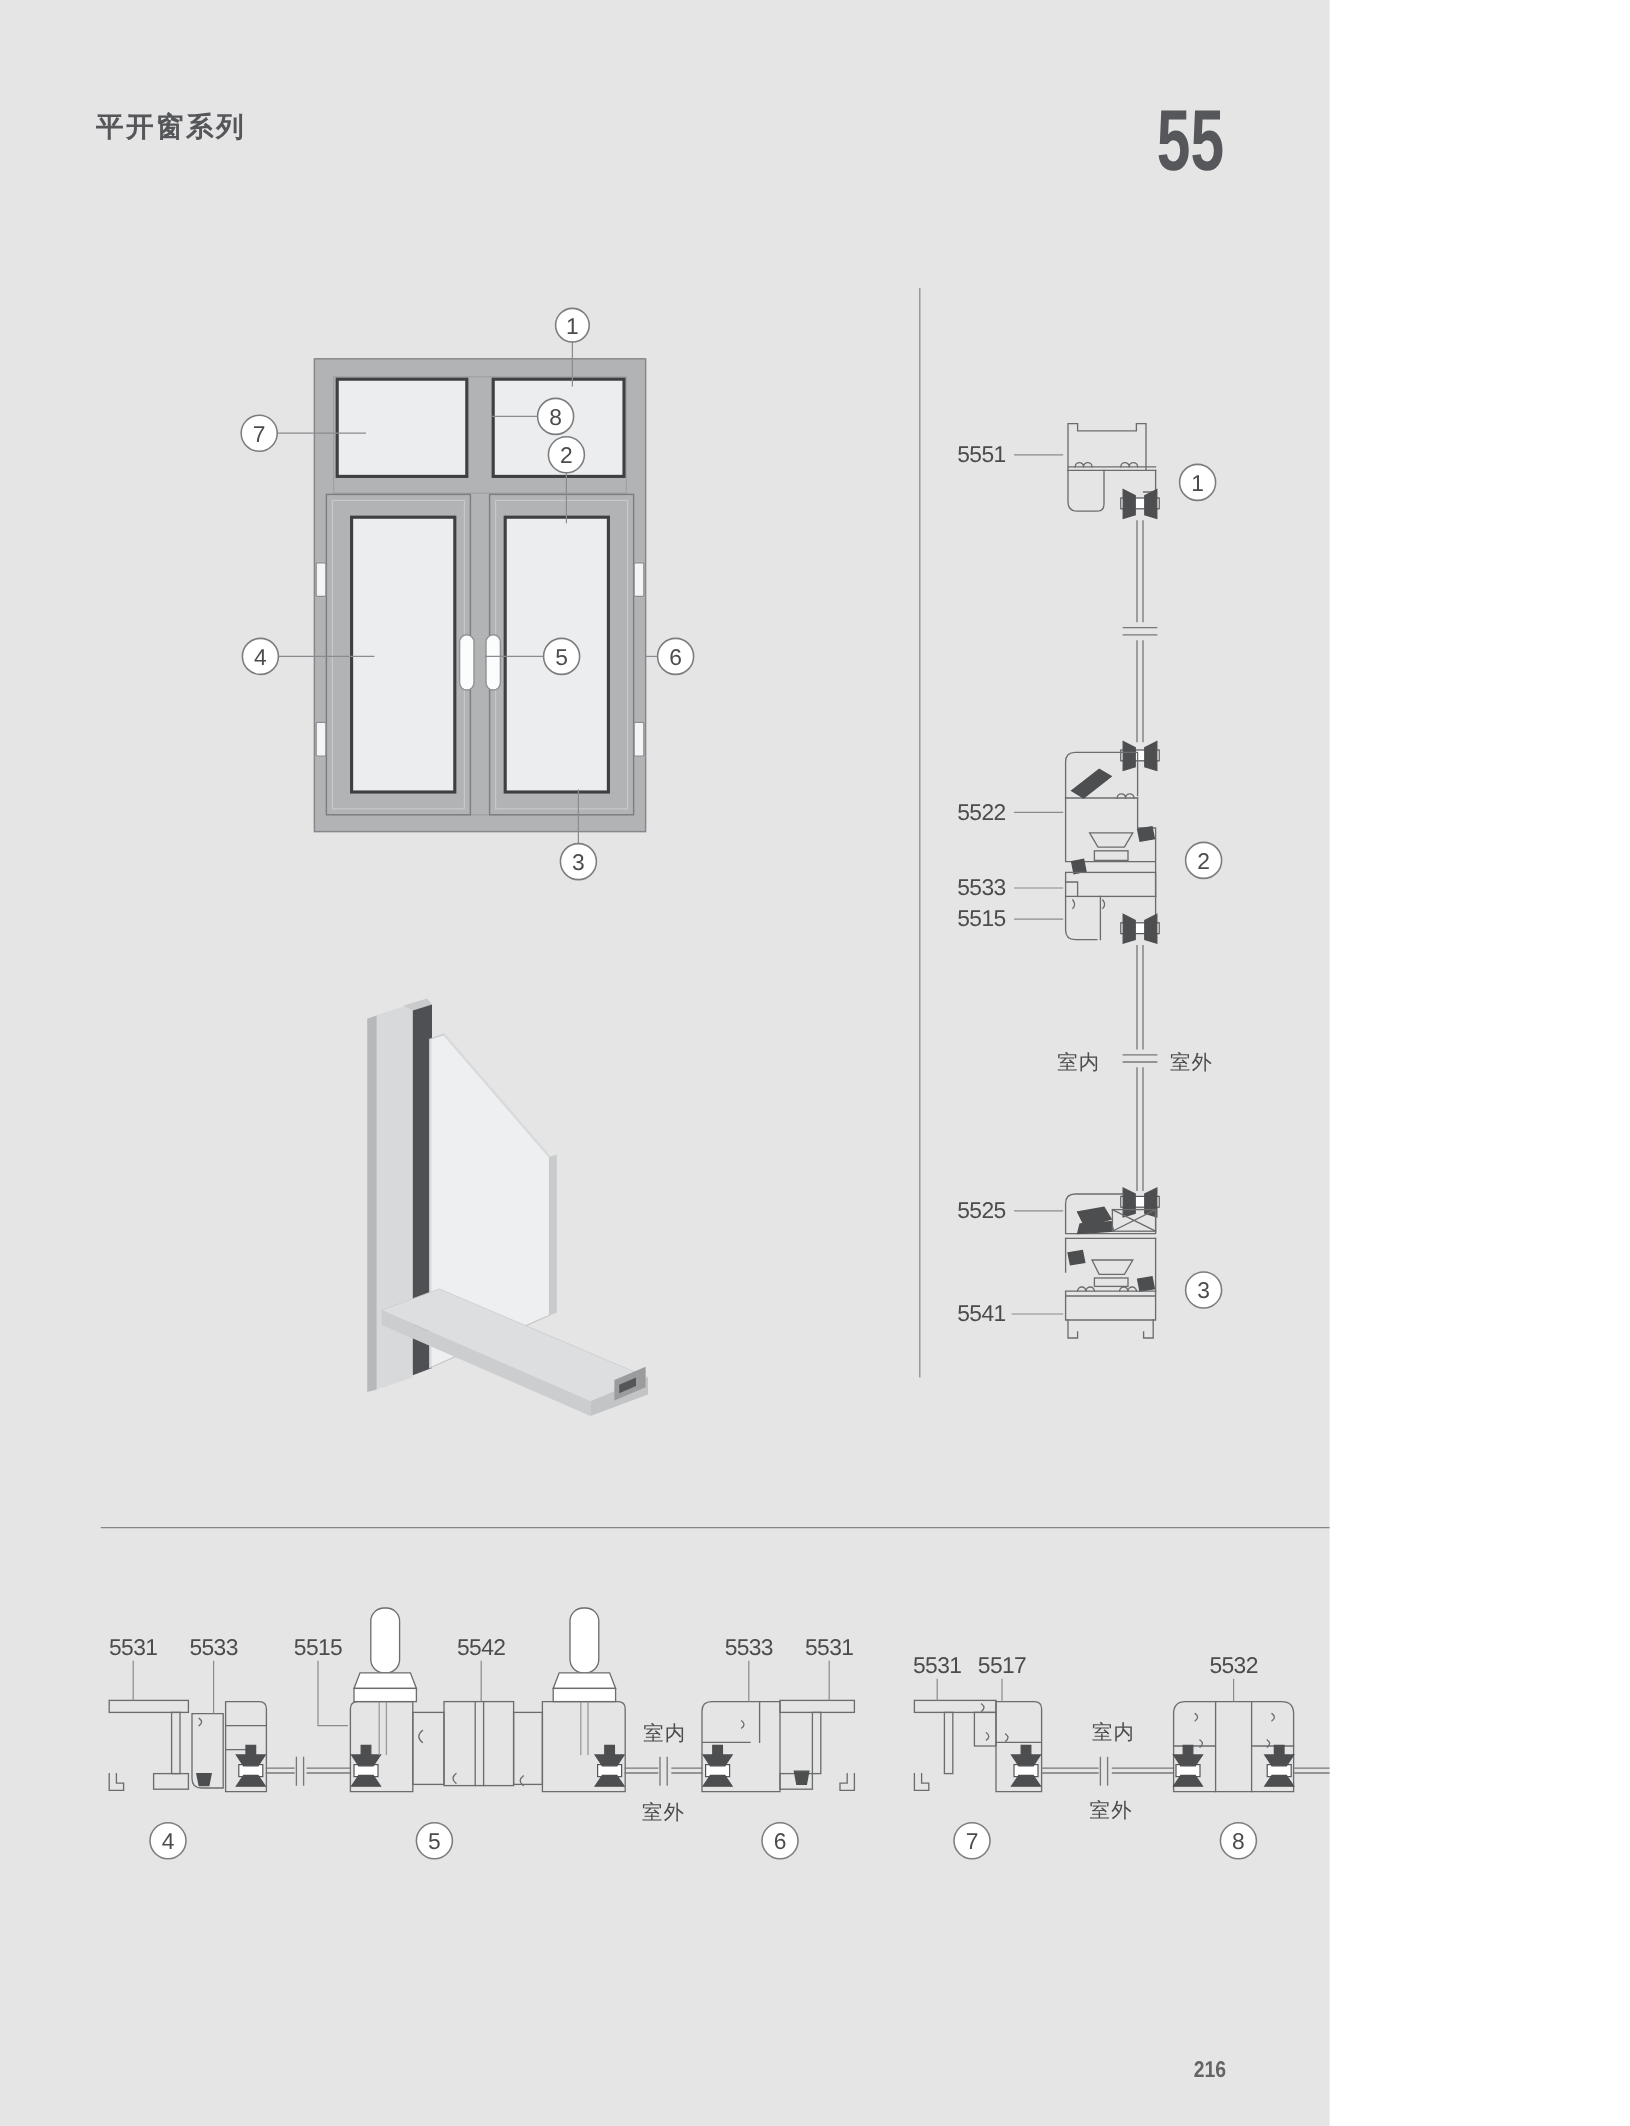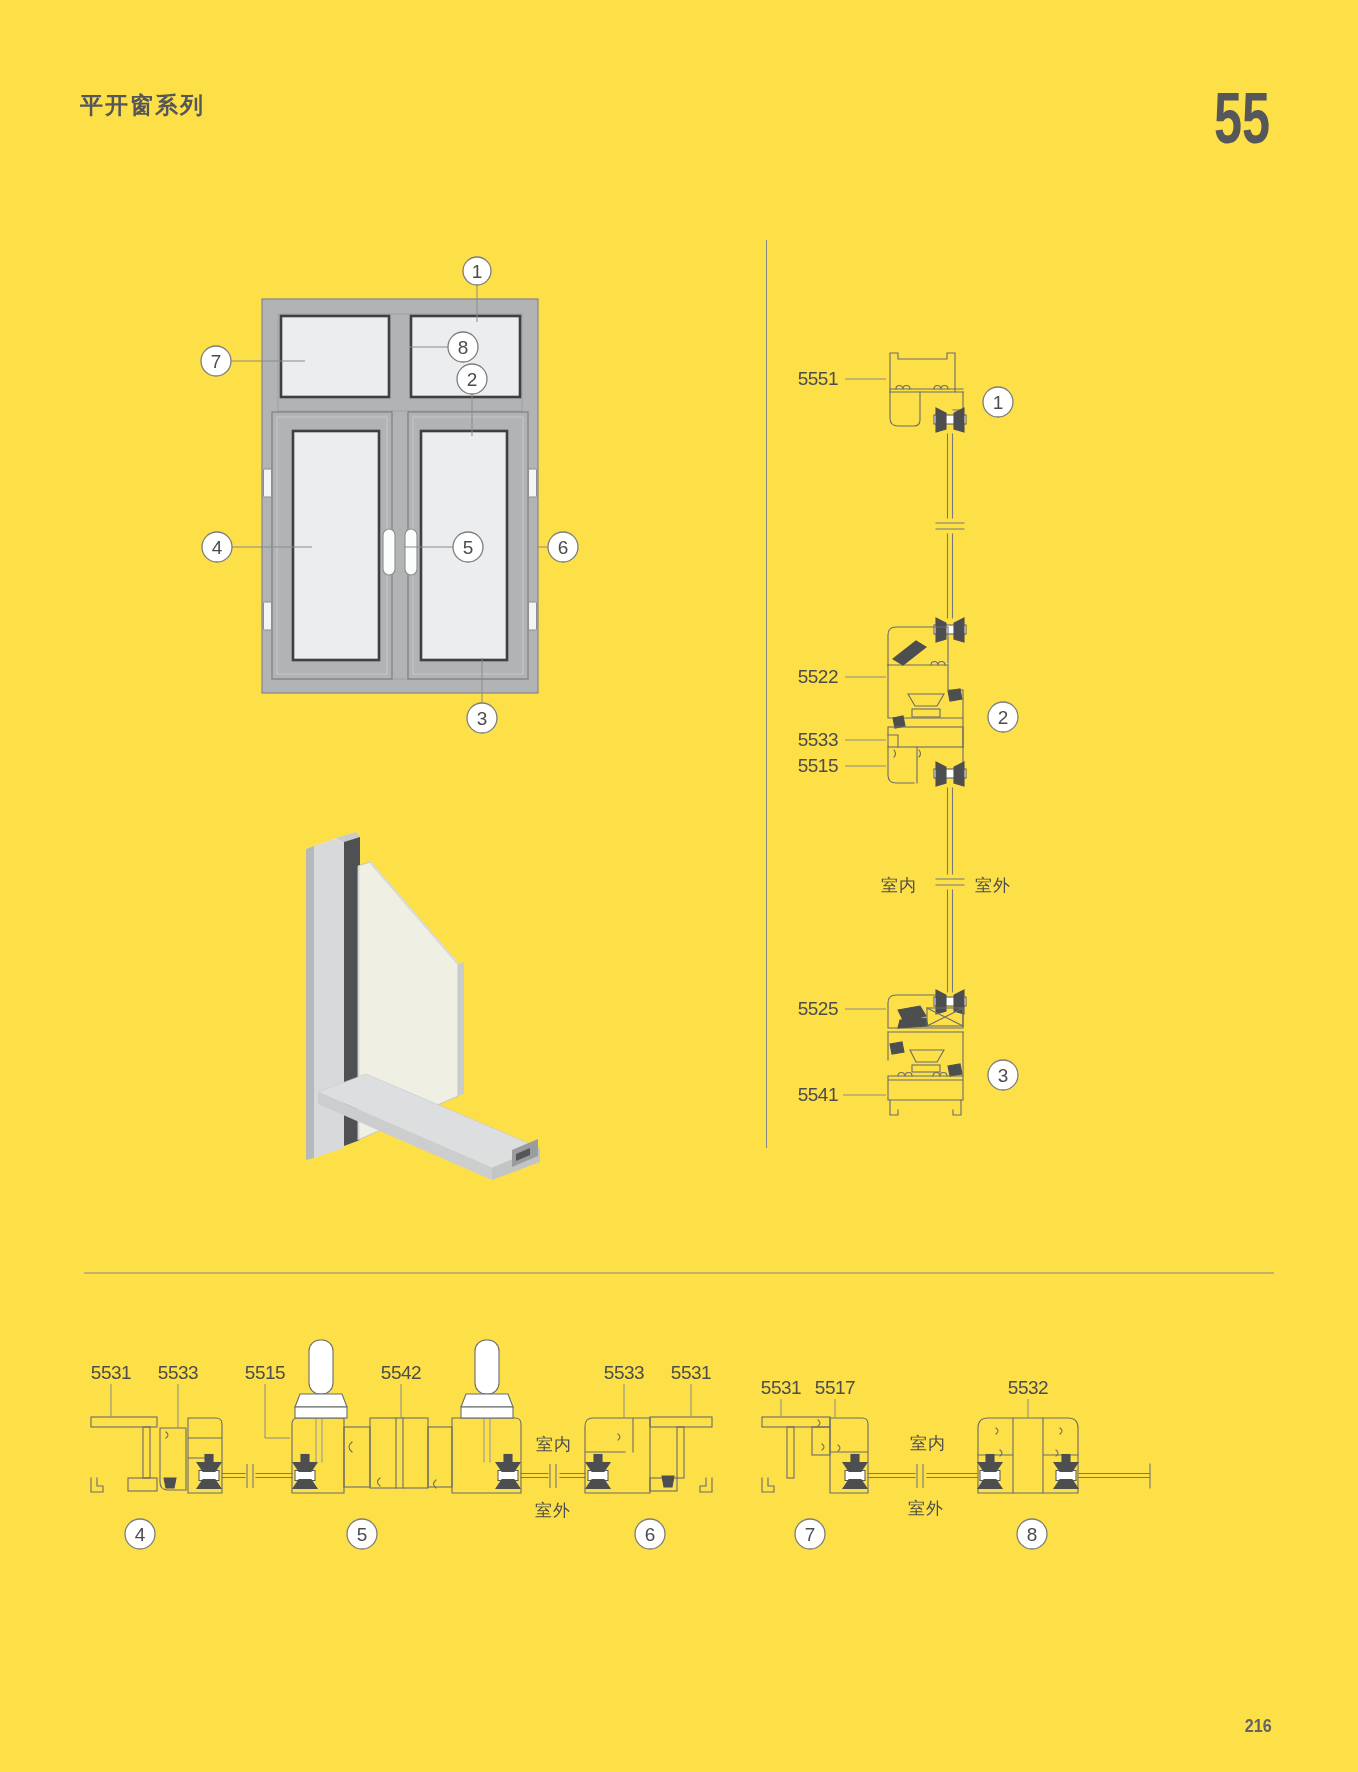--- a/index.html
+++ b/index.html
@@ -1,17 +1,17 @@
 <!DOCTYPE html>
 <html><head>
 <meta charset="utf-8">
 <style>
   html,body{margin:0;padding:0;background:#ffffff;}
   .page{
-    position:relative;width:1358px;height:1772px;background:#fde047;
+    position:relative;width:1108px;height:1772px;background:#e5e5e5;
     font-family:"Liberation Sans",sans-serif;overflow:hidden;
   }
   .title{
     position:absolute;left:80px;top:90px;font-size:23px;letter-spacing:2px;
     color:#55565a;font-weight:600;
   }
   .bignum{
     position:absolute;right:88px;top:82px;font-size:72px;font-weight:bold;
     color:#56575a;transform:scaleX(.70);transform-origin:100% 0;line-height:1;
   }

